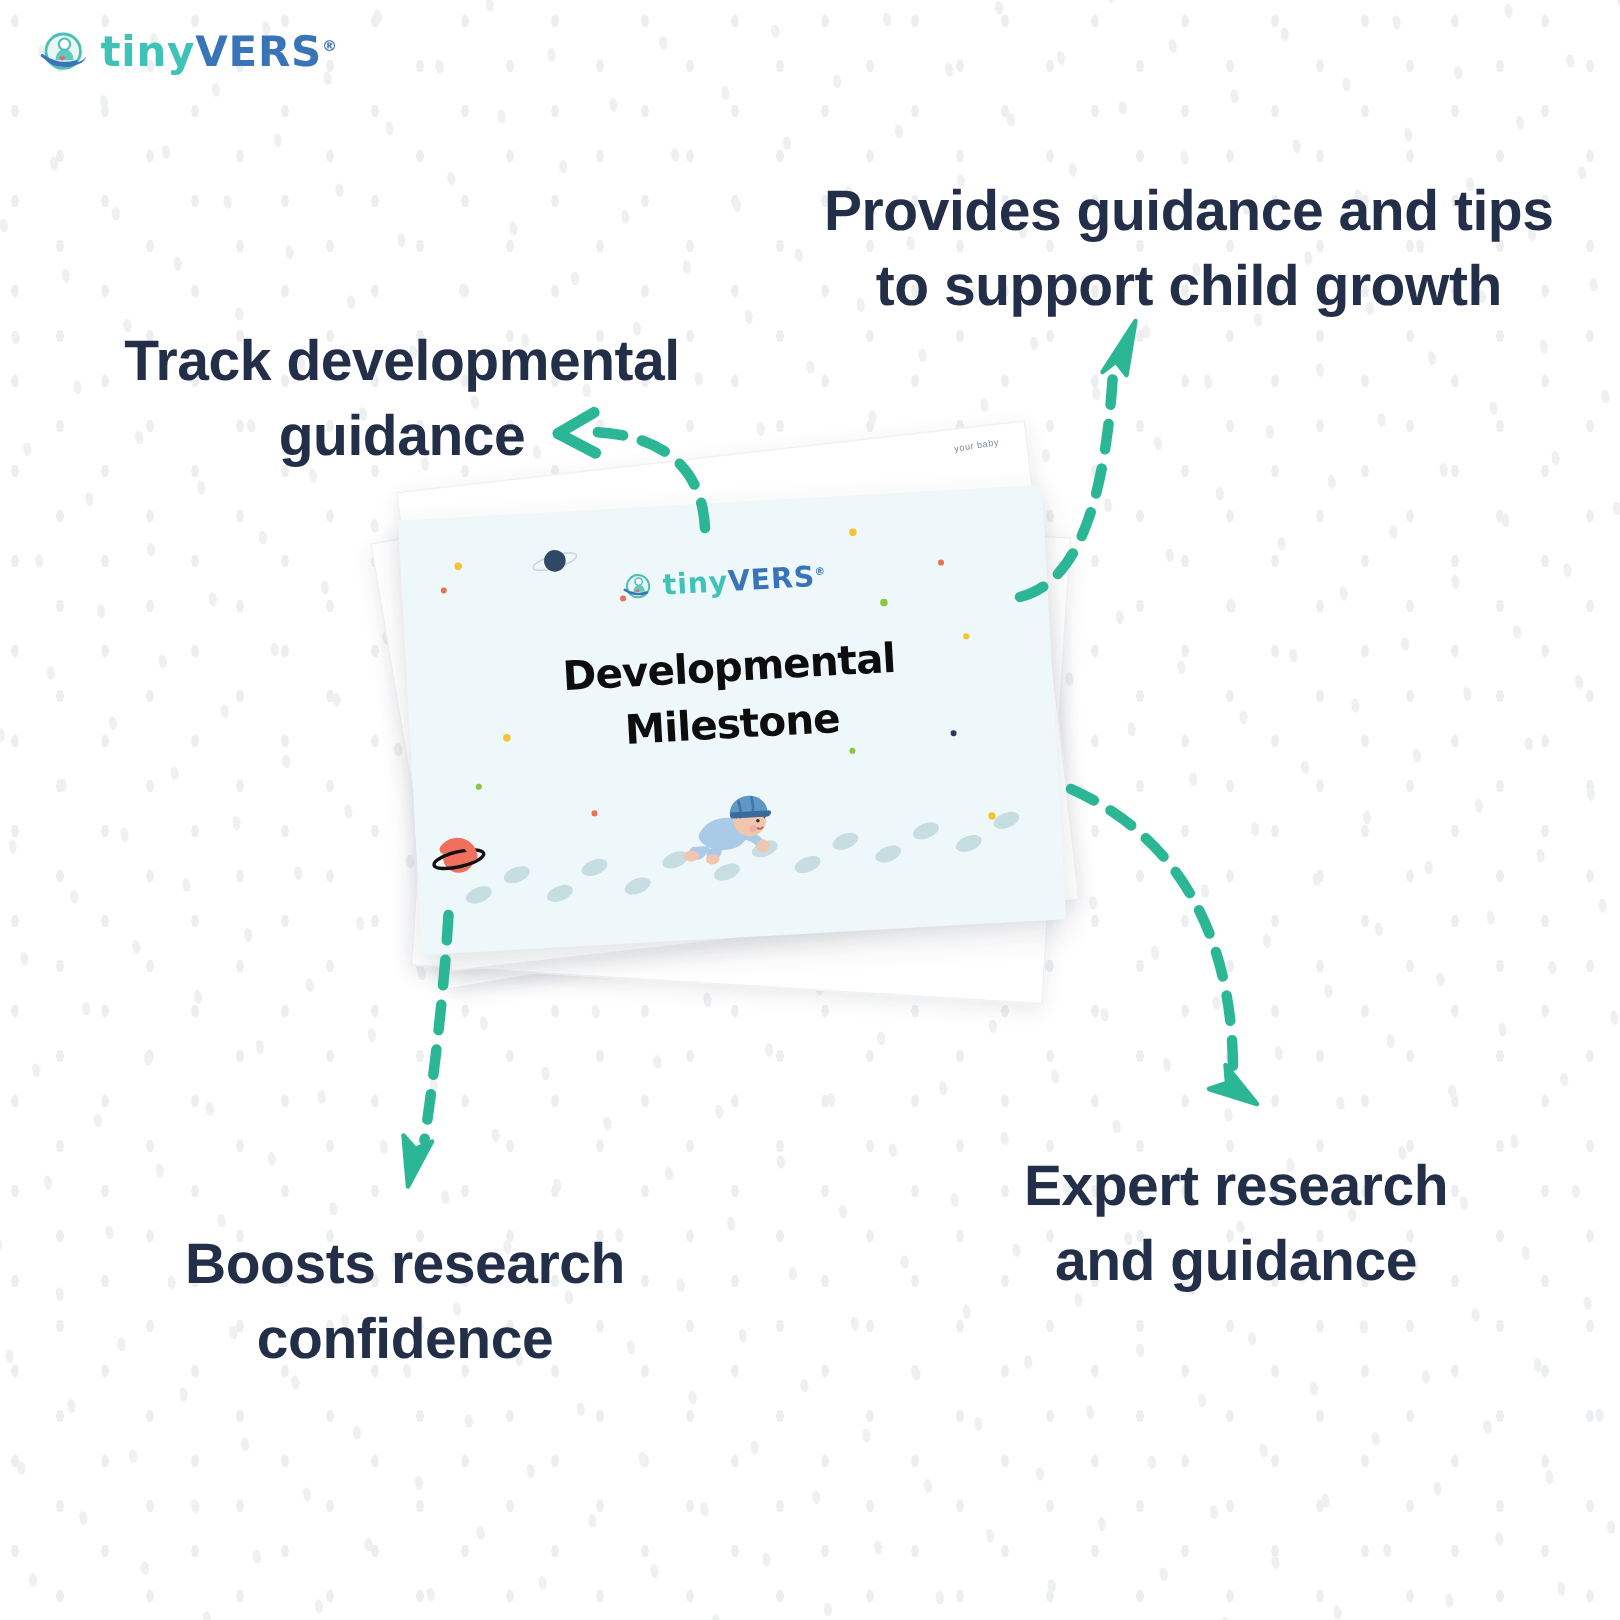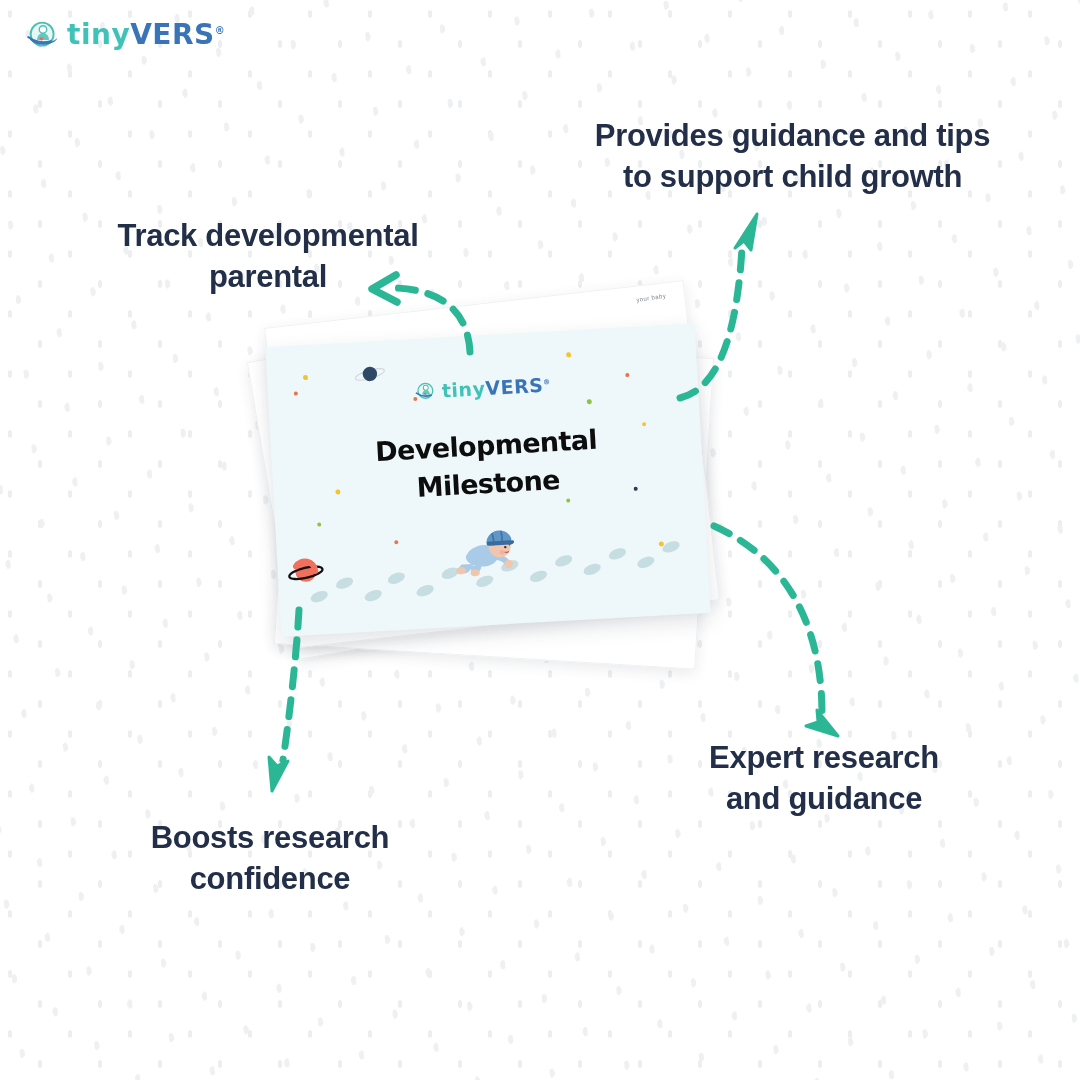--- a/index.html
+++ b/index.html
@@ -49,30 +49,30 @@
   .logo-reg{
     font-size:10px;color:#3a74b8;vertical-align:super;font-weight:700;
   }
 
   
   .benefit{
     position:absolute;z-index:35;
     color:#232f48;
     font-family:"Liberation Sans", sans-serif;
     font-weight:700;
-    font-size:31px;
+    font-size:38px;
     line-height:1.32;
     letter-spacing:-0.3px;
     text-align:center;
     white-space:pre-line;
   }
   #benefit-track{ left:56px;  top:216px; width:424px; }
   #benefit-guidance{ left:540px; top:116px; width:505px; }
   #benefit-boosts{ left:96px;  top:818px; width:348px; }
-  #benefit-expert{ left:662px; top:738px; width:324px; }
+  #benefit-expert{ left:662px; top:766px; width:324px; }
 
   
   #card-stack{
     position:absolute;left:255px;top:285px;width:470px;height:400px;z-index:20;
   }
   .sheet{
     position:absolute;background:#ffffff;
     box-shadow:0 4px 14px rgba(40,50,70,.10);
     border:1px solid #f0f1f3;
   }
@@ -157,21 +157,21 @@
       <path d="M3 23c6 5 14.5 7.5 24 5.5 5-1 8.5-3 10-5.2-1 3.6-5.4 6.3-11 7.4C16 32.9 6.6 29.6 3 23z" fill="#3a74b8"></path>
       <path d="M2.6 22.4c7 5.6 17.4 7.7 26.6 4.8" fill="none" stroke="#3a74b8" stroke-width="2.4" stroke-linecap="round"></path>
     </svg>
   </span>
   <span class="logo-word">
     <span class="w1">tiny</span><span class="w2">VERS</span><span class="logo-reg">®</span>
   </span>
 </div>
 
 <div class="benefit" id="benefit-track">Track developmental
-parental</div>
+guidance</div>
 <div class="benefit" id="benefit-guidance">Provides guidance and tips
 to support child growth</div>
 <div class="benefit" id="benefit-boosts">Boosts research
 confidence</div>
 <div class="benefit" id="benefit-expert">Expert research
 and guidance</div>
 
 <div id="card-stack">
 
   <div class="sheet" id="sheet-back-1">

